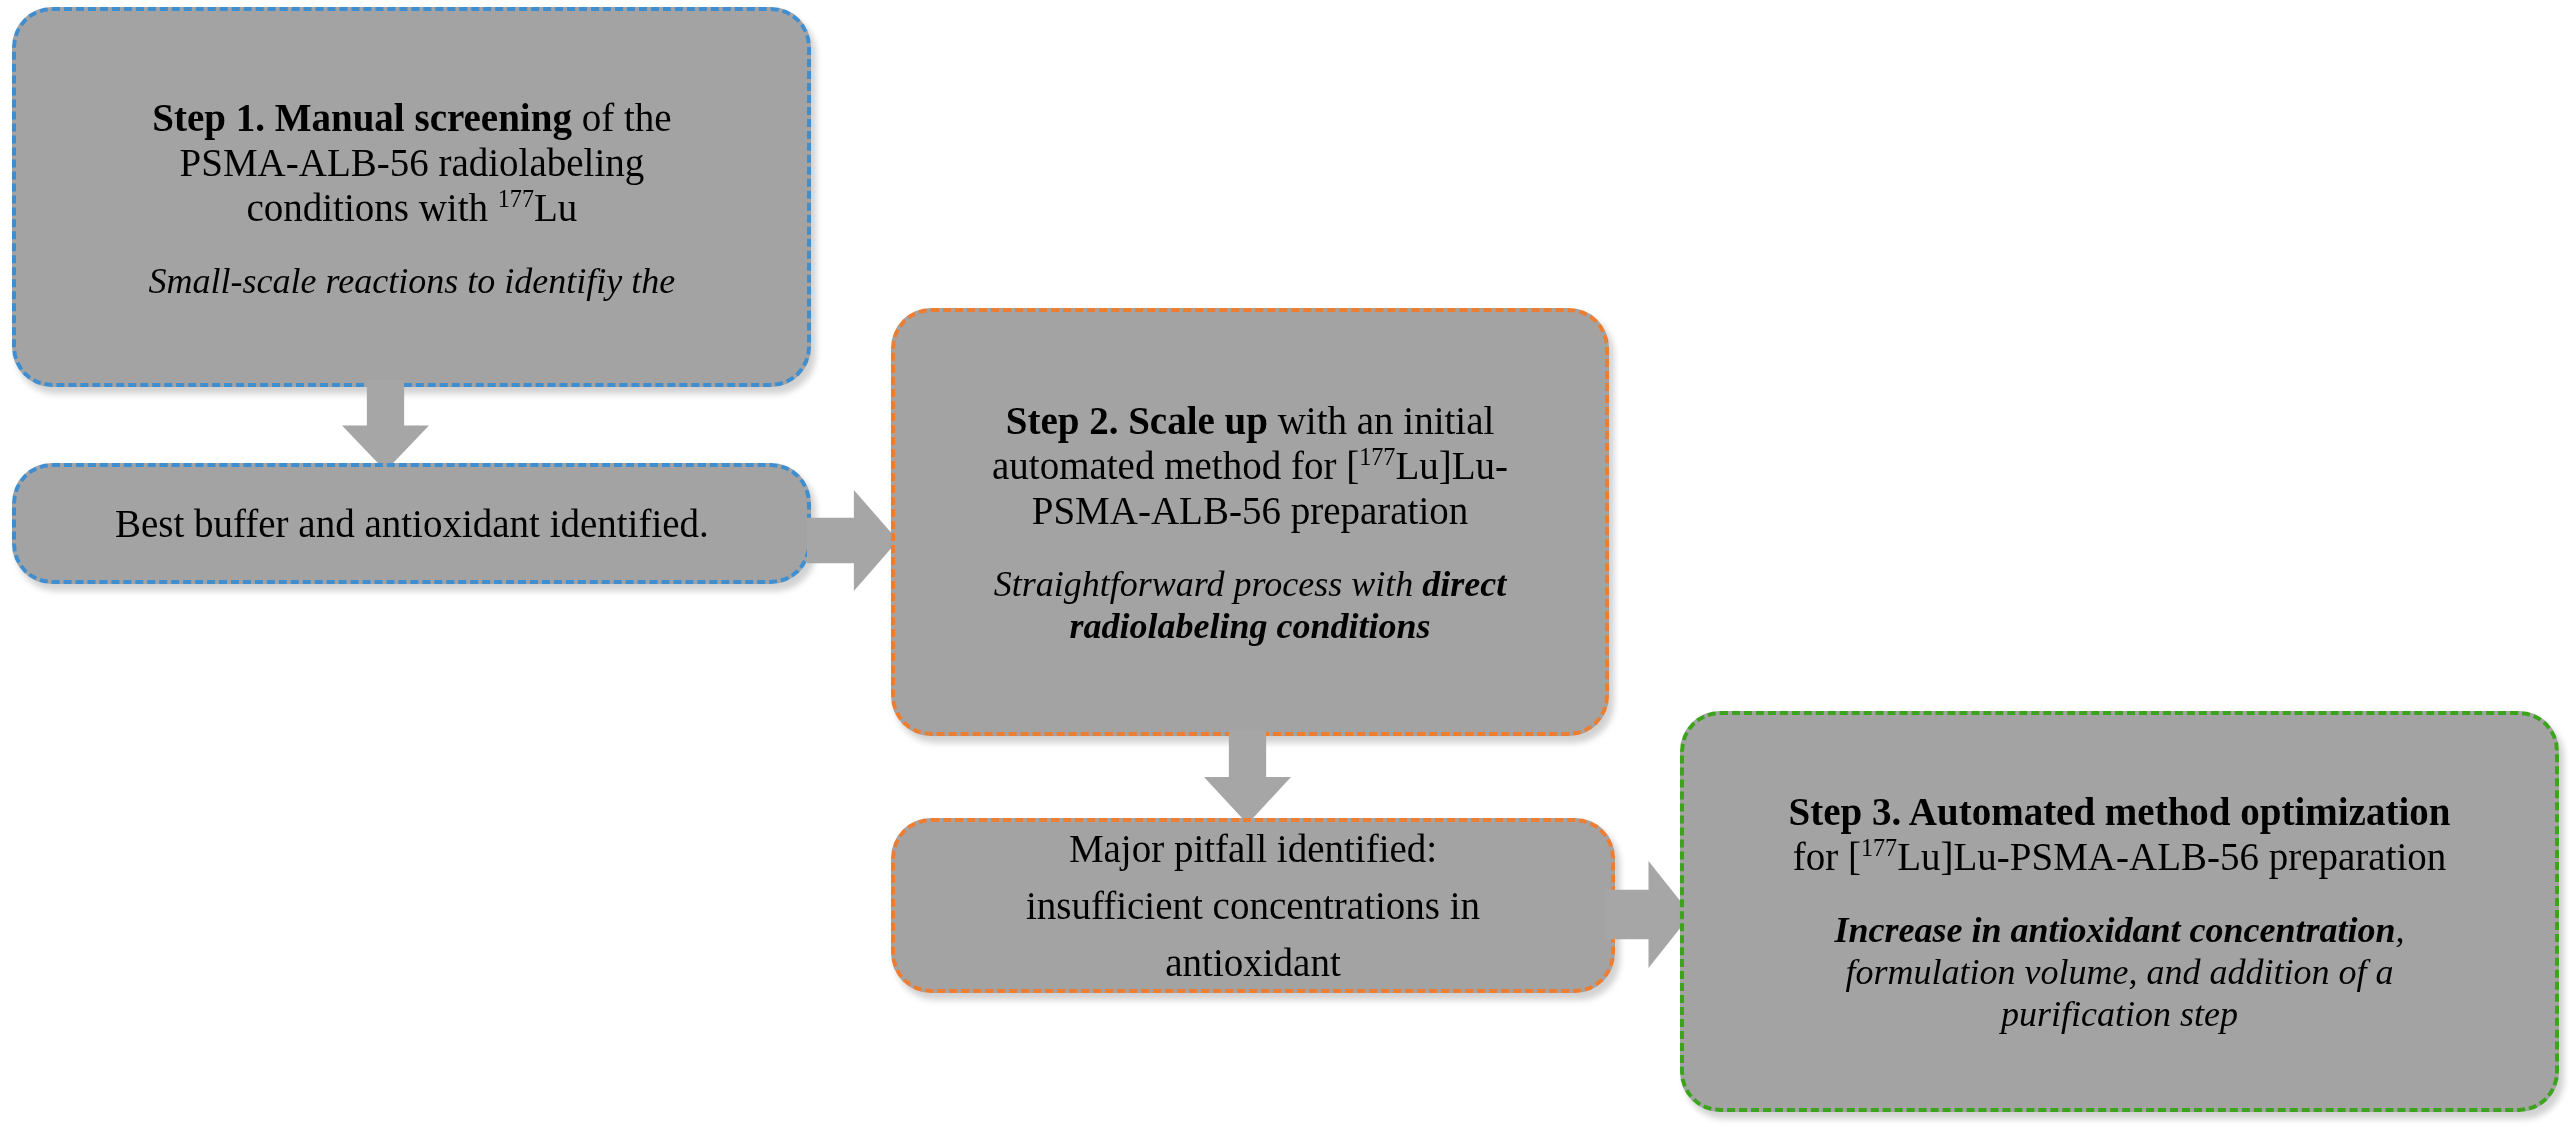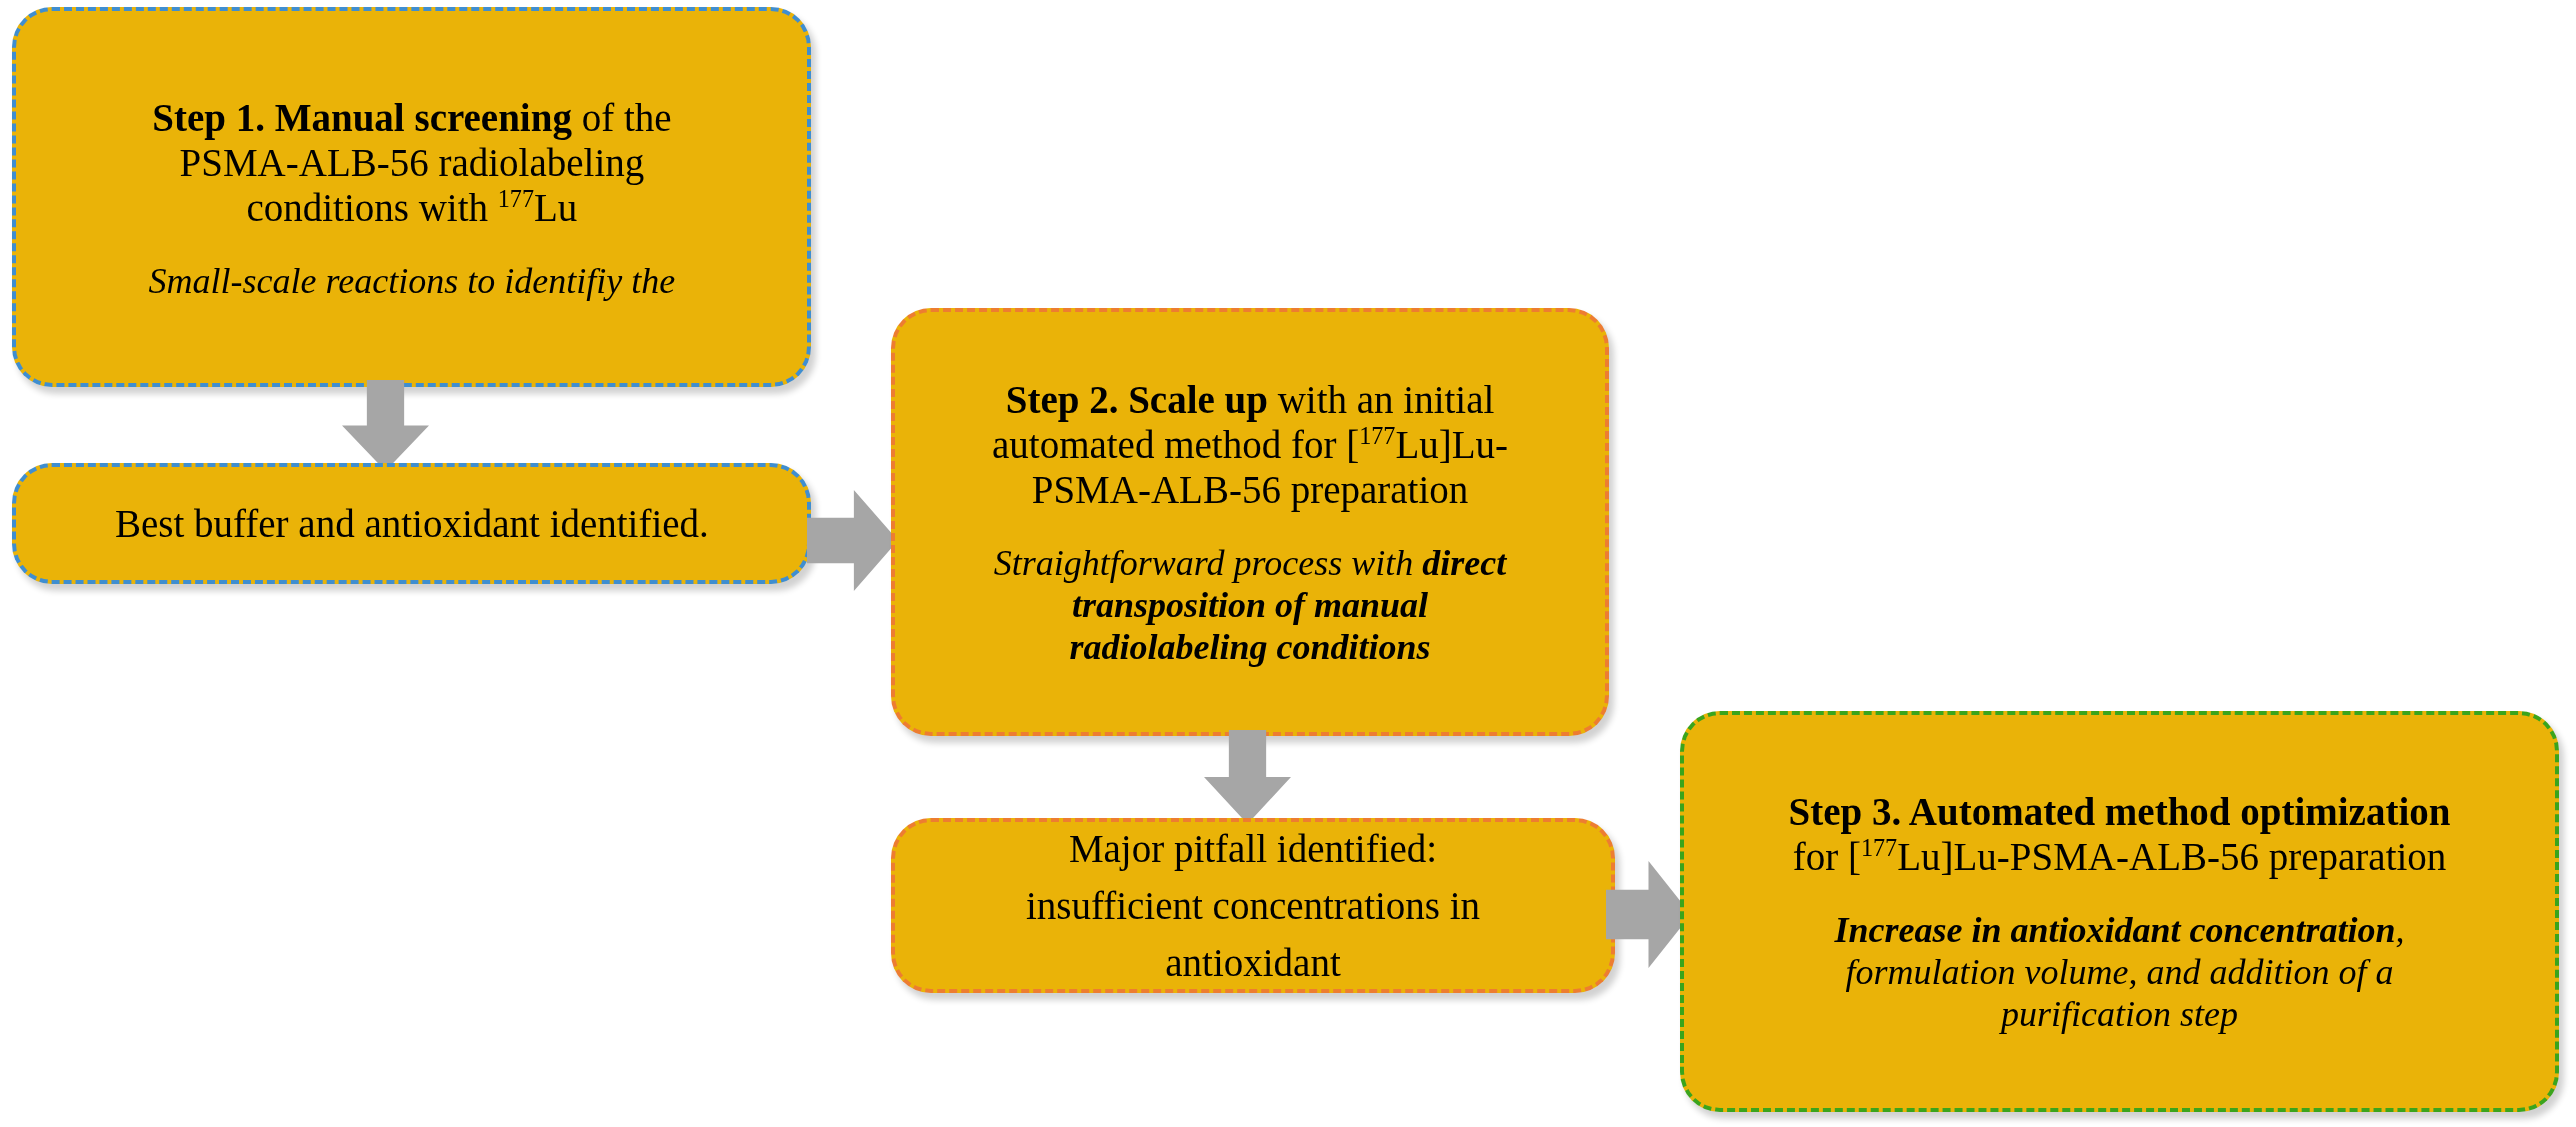--- a/index.html
+++ b/index.html
@@ -13,21 +13,21 @@
     height: 1128px;
     background: #ffffff;
     overflow: hidden;
     font-family: "Liberation Serif", "DejaVu Serif", serif;
     color: #000000;
   }
 
   .flow-box {
     position: absolute;
     box-sizing: border-box;
-    background: #eab308;
+    background: #a3a3a3;
     border-style: dashed;
     border-width: 4.8px;
     border-radius: 40px;
     display: flex;
     flex-direction: column;
     justify-content: center;
     align-items: center;
     text-align: center;
     box-shadow: 4.8px 6.2px 6.9px rgba(0,0,0,0.18);
   }
@@ -136,23 +136,20 @@
     </div>
     <div class="head-line">
       <span>automated method for [</span><sup>177</sup><span>Lu]Lu-</span>
     </div>
     <div class="head-line">PSMA-ALB-56 preparation</div>
     <div class="gap"></div>
     <div class="sub-line">
       <span>Straightforward process with </span><span class="bi">direct</span>
     </div>
     <div class="sub-line">
-      <span class="bi">transposition of manual</span>
-    </div>
-    <div class="sub-line">
       <span class="bi">radiolabeling conditions</span>
     </div>
   </div>
 
   <div class="arrow" id="arrow-down-2">
     <svg viewBox="0 0 126 136" preserveAspectRatio="none" aria-hidden="true">
       <polygon points="36,0 90,0 90,68 126,68 63,136 0,68 36,68" fill="#a6a6a6"></polygon>
     </svg>
   </div>
 

